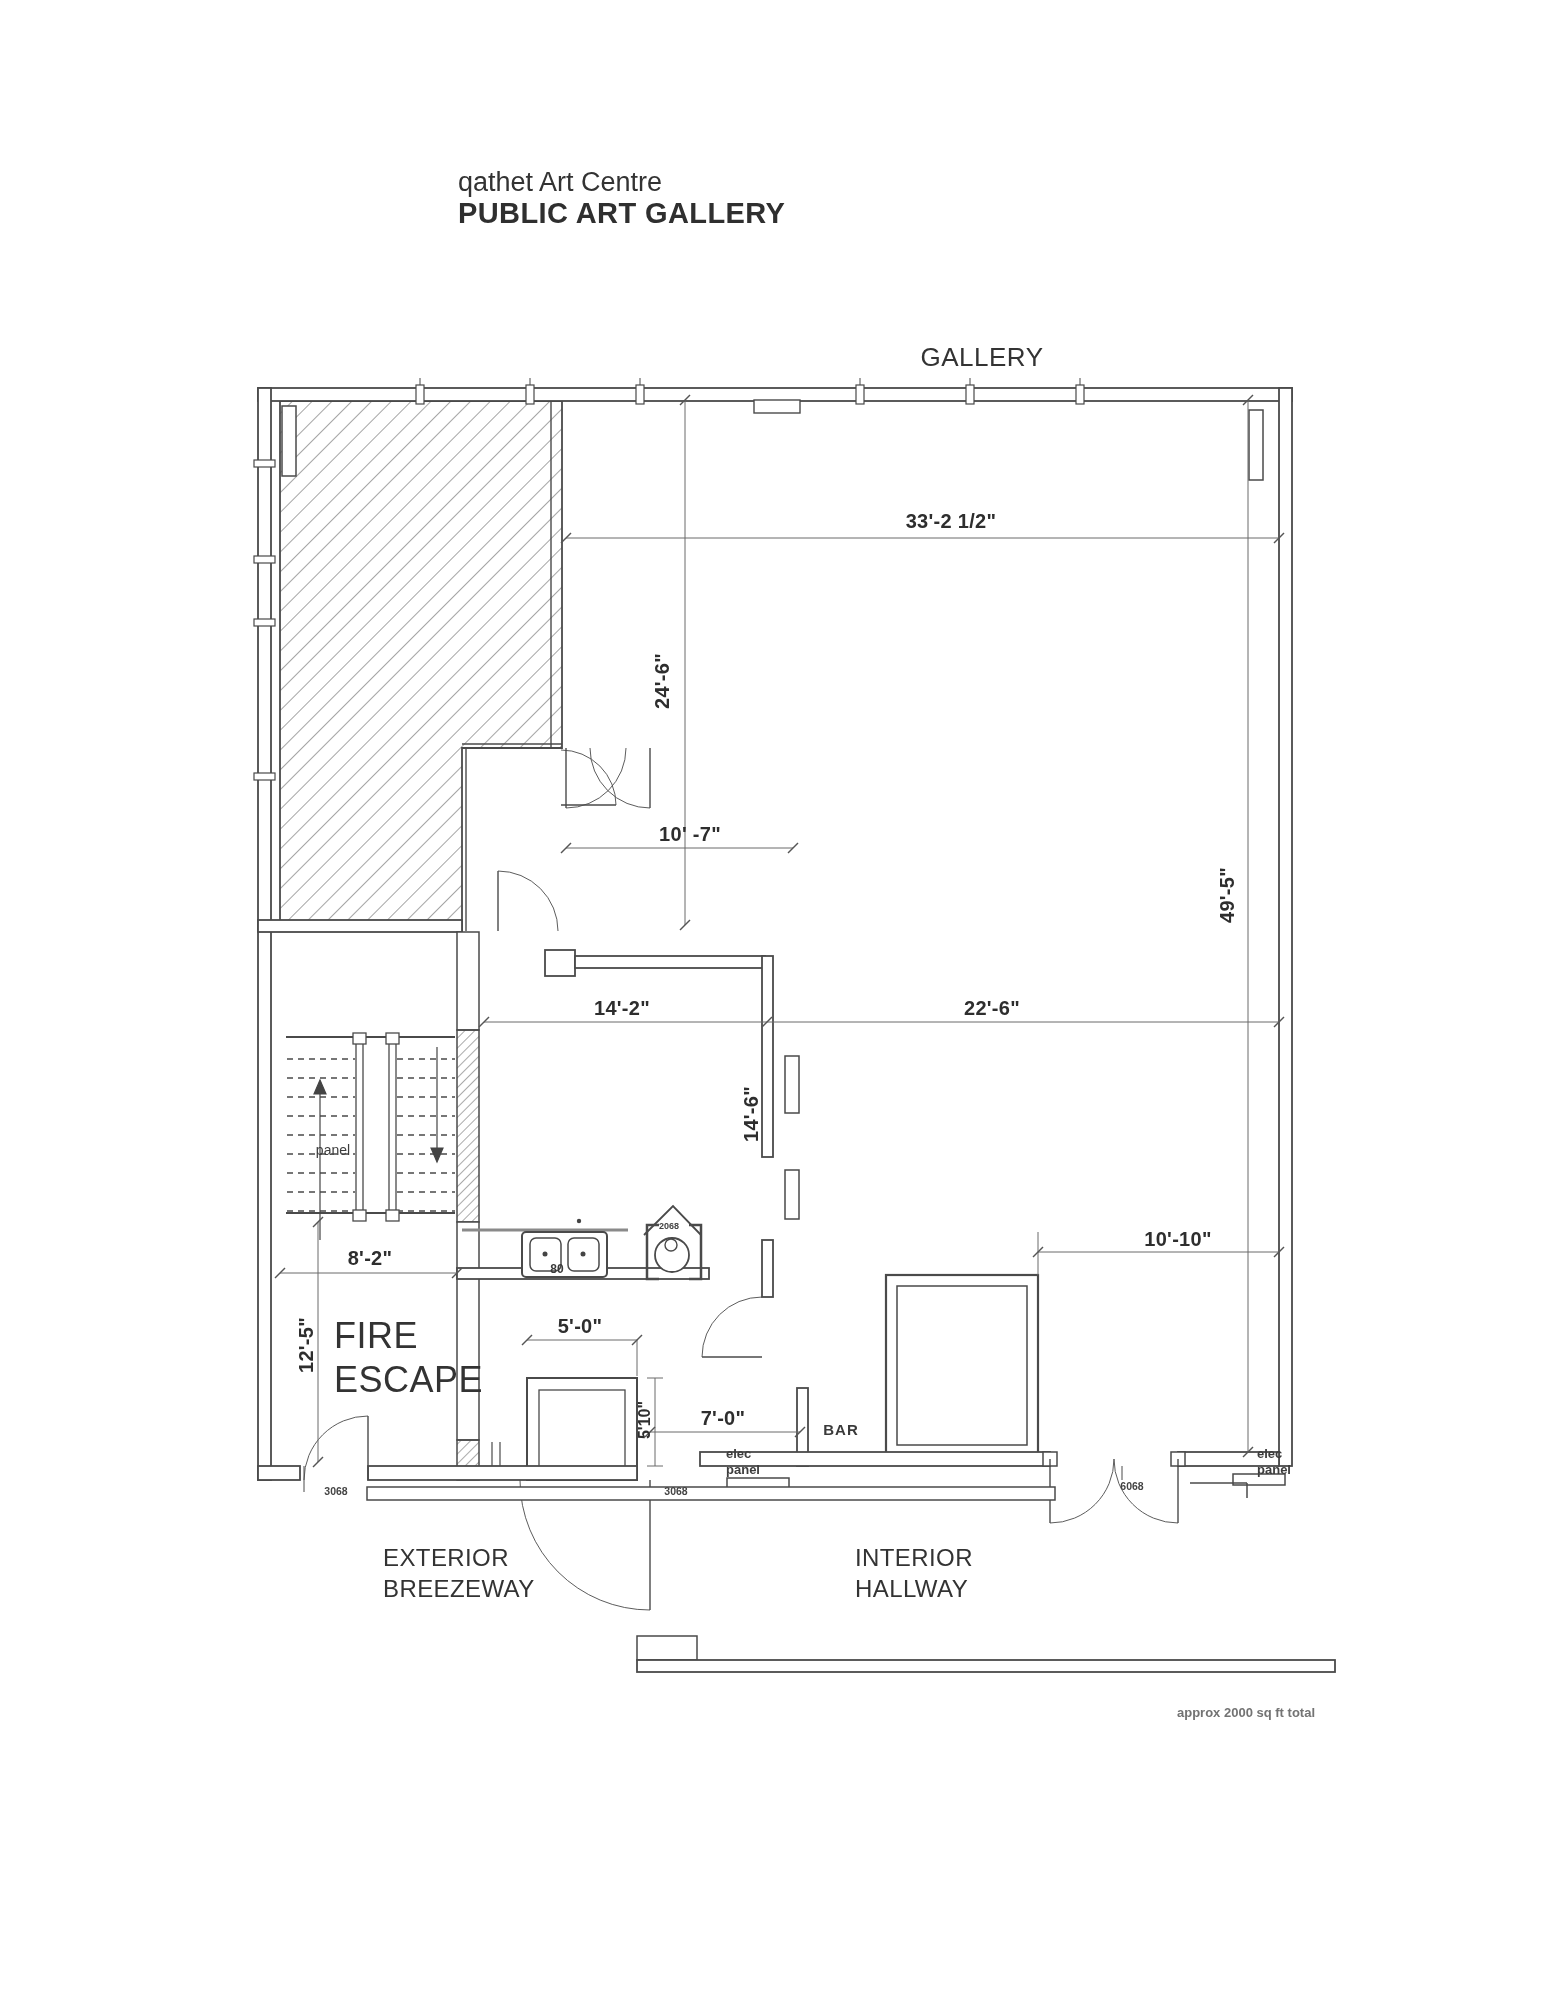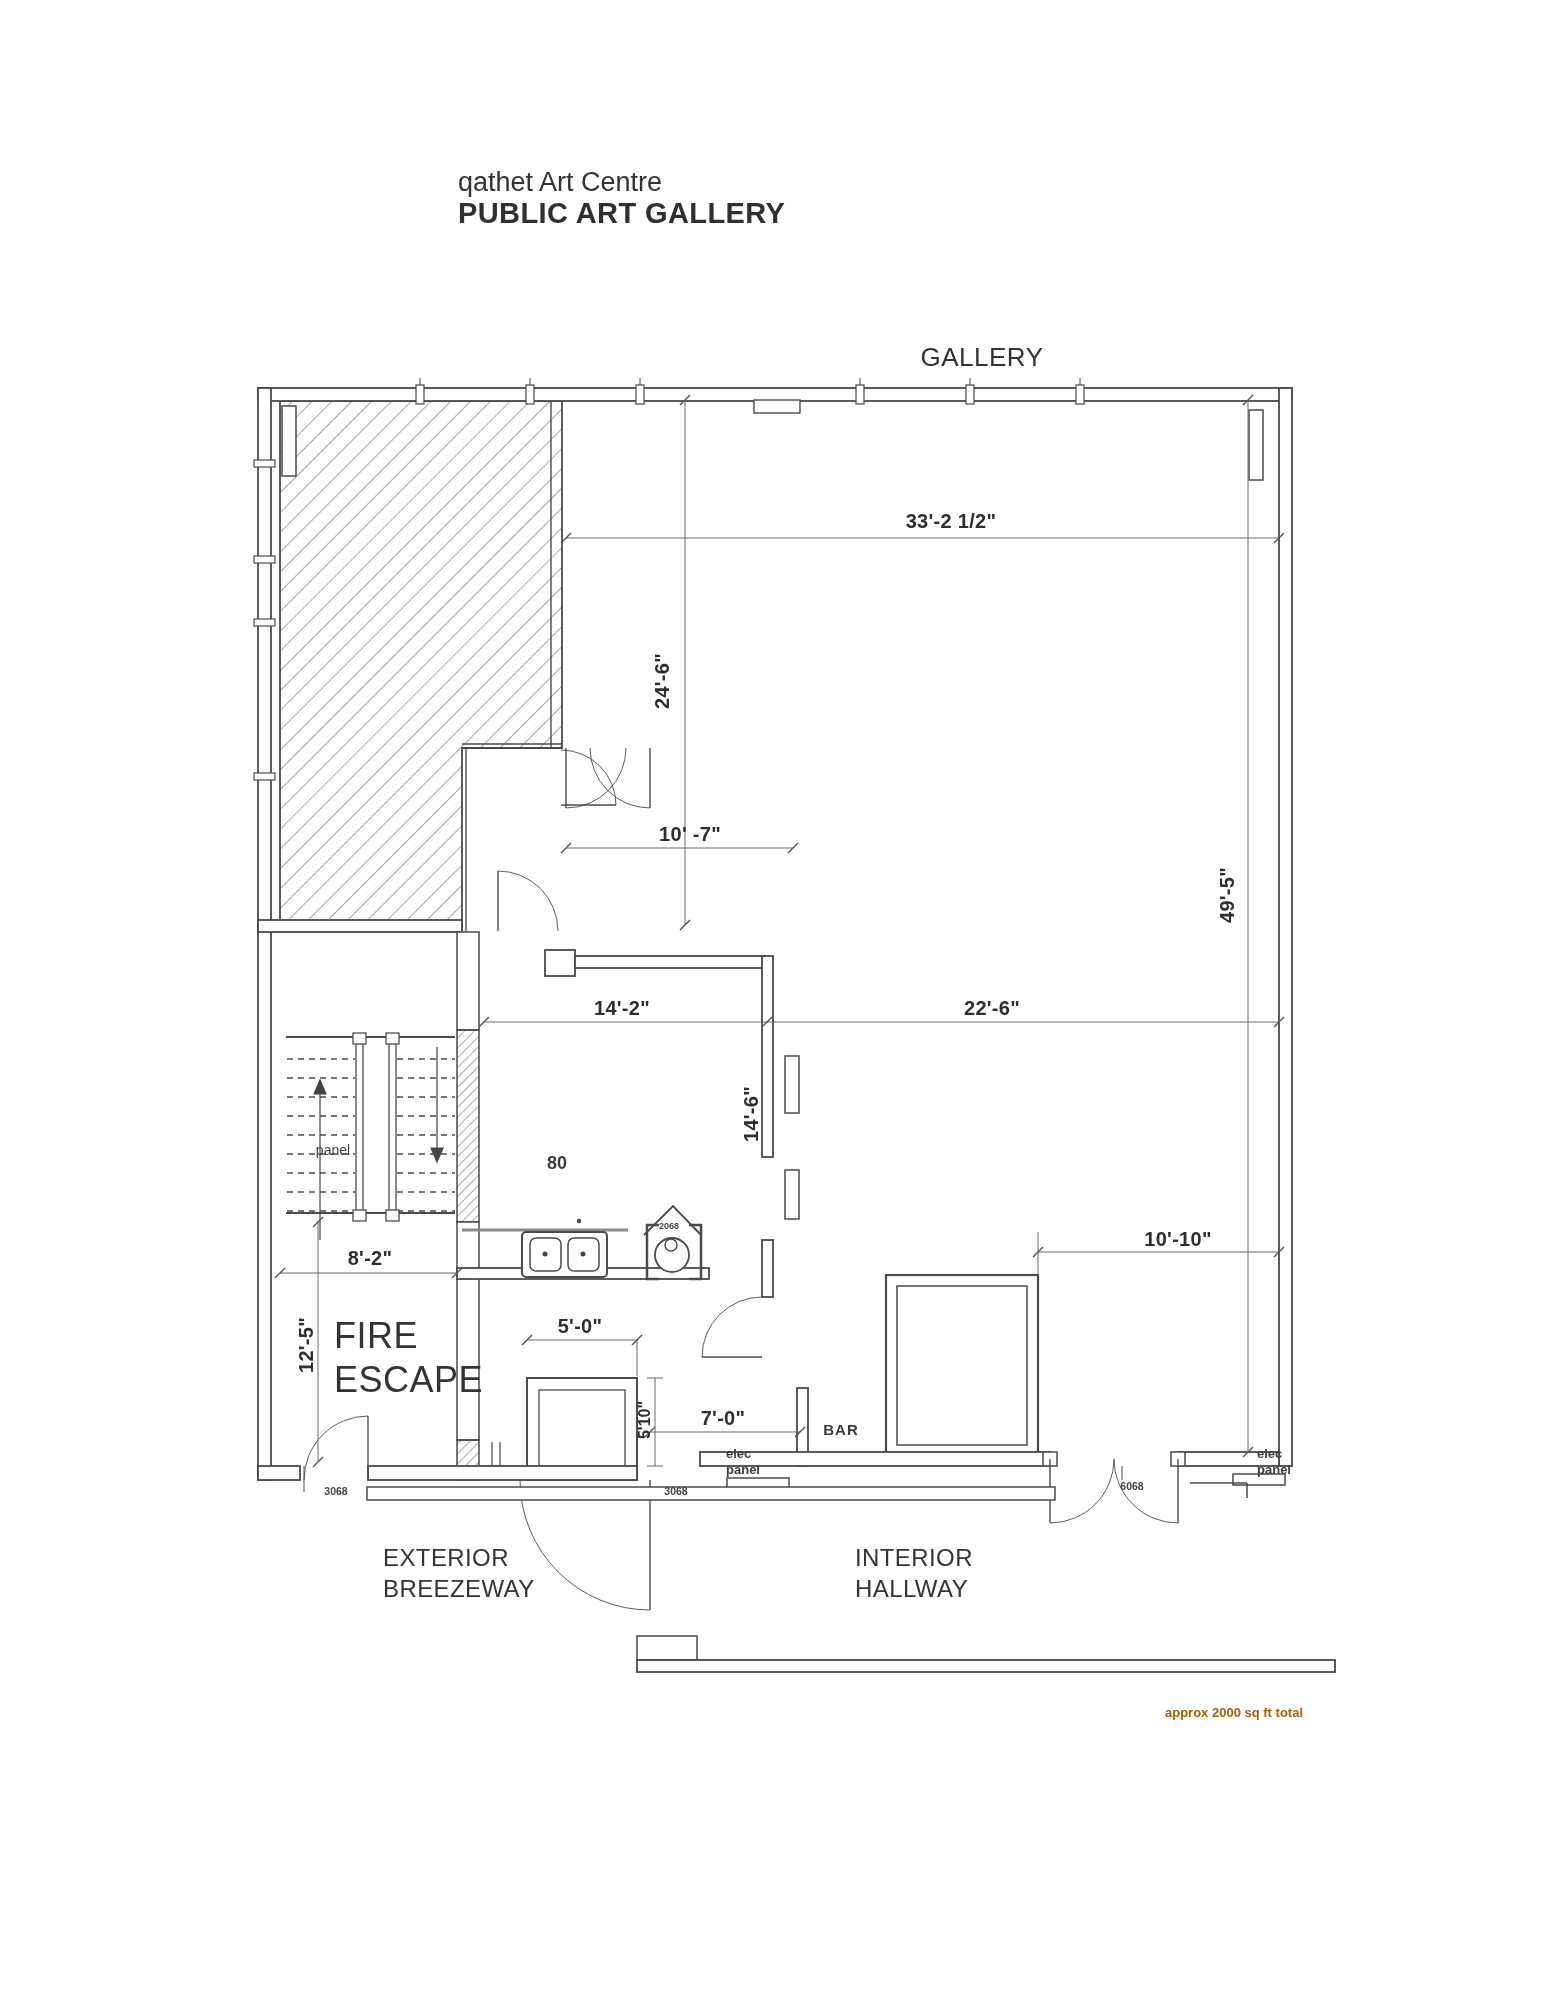--- a/index.html
+++ b/index.html
@@ -10,21 +10,21 @@
        transform:translate(-50%,-50%);line-height:1.1;}
   .lbl.tl{transform:none;}
   .lbl.vert{transform:translate(-50%,-50%) rotate(-90deg);}
   .dim{font-size:20px;font-weight:700;color:#2e2e2e;letter-spacing:.3px;}
   .dim-sm{font-size:16px;font-weight:700;color:#2e2e2e;}
   .room{font-size:26px;color:#333;letter-spacing:.5px;}
   .room-lg{font-size:36px;color:#333;letter-spacing:.5px;line-height:1.22;}
   .room-md{font-size:24px;color:#333;letter-spacing:.4px;line-height:1.28;}
   .tiny{font-size:10.5px;font-weight:600;color:#444;}
   .micro{font-size:9px;font-weight:600;color:#444;text-align:right;}
-  .note-sm{font-size:13px;font-weight:600;color:#a16207;}
+  .note-sm{font-size:13px;font-weight:600;color:#737373;margin-left:12px;}
   .title-line1{font-size:27px;color:#333;}
   .title-line2{font-size:29px;font-weight:700;color:#2f2f2f;letter-spacing:.4px;}
   .panel-lbl{font-size:13px;font-weight:600;color:#3d3d3d;text-align:left;line-height:1.25;}
 </style>
 </head>
 <body>
 
 <div class="page">
 
 <svg class="plan-svg" width="1545" height="2000" viewBox="0 0 1545 2000">
@@ -258,21 +258,21 @@
 <div class="lbl dim" style="left:622px;top:1008px">14'-2"</div>
 <div class="lbl dim" style="left:992px;top:1008px">22'-6"</div>
 <div class="lbl dim vert" style="left:751px;top:1114px">14'-6"</div>
 <div class="lbl dim" style="left:370px;top:1258px">8'-2"</div>
 <div class="lbl dim vert" style="left:306px;top:1345px">12'-5"</div>
 <div class="lbl dim" style="left:1178px;top:1239px">10'-10"</div>
 <div class="lbl dim" style="left:580px;top:1326px">5'-0"</div>
 <div class="lbl dim-sm vert" style="left:645px;top:1420px">5'10"</div>
 <div class="lbl dim" style="left:723px;top:1418px">7'-0"</div>
 
-<div class="lbl" style="left:557px;top:1164px;font-size:18px;font-weight:600">80</div>
+<div class="lbl" style="left:557px;top:1270px;font-size:12px;font-weight:600">80</div>
 <div class="lbl micro" style="left:669px;top:1227px">2068</div>
 <div class="lbl" style="left:333px;top:1151px;font-size:14px;color:#3d3d3d">panel</div>
 
 <div class="lbl tl room-lg" style="left:334px;top:1314px">
   <div>FIRE</div>
   <div>ESCAPE</div>
 </div>
 
 <div class="lbl panel-lbl" style="left:743px;top:1462px">
   <div>elec</div>

